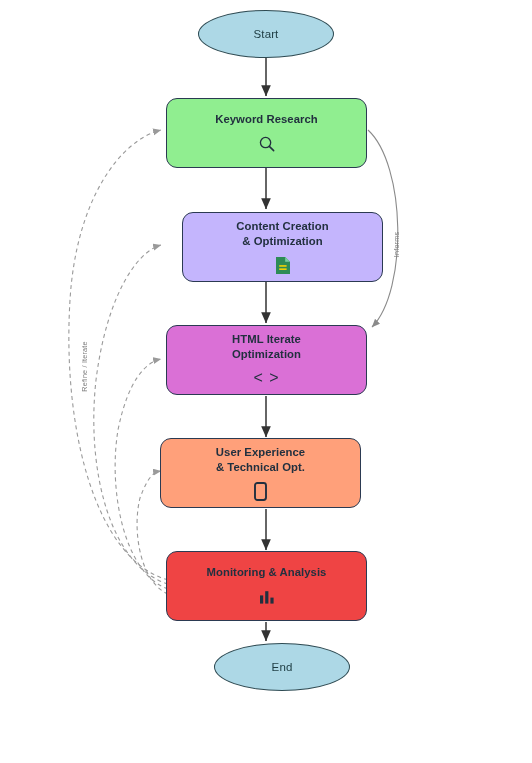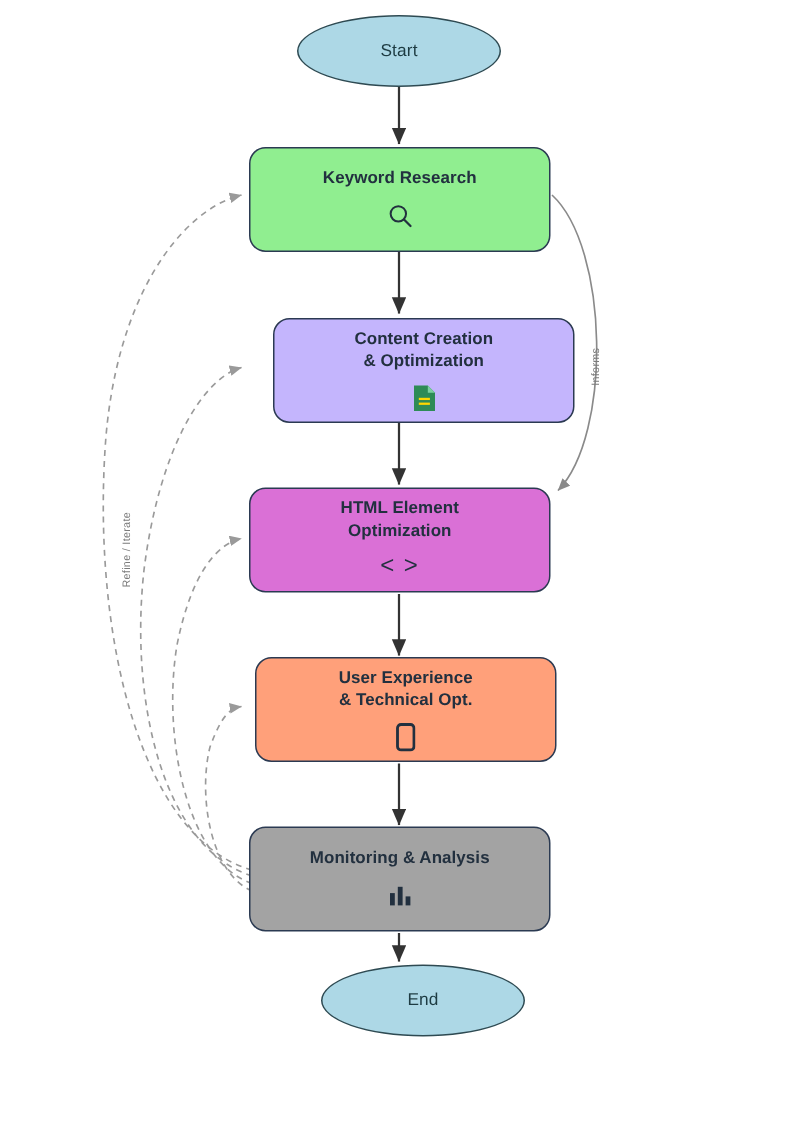--- a/index.html
+++ b/index.html
@@ -140,36 +140,36 @@
     <svg width="16" height="19" viewBox="0 0 16 19" xmlns="http://www.w3.org/2000/svg">
       <path d="M1,1 L10.2,1 L15,5.8 L15,18 L1,18 Z" fill="#2E8B57"></path>
       <path d="M10.2,1 L10.2,5.8 L15,5.8 Z" fill="#7bcfa0"></path>
       <rect x="4.2" y="9.2" width="7.4" height="1.5" fill="#FFD700"></rect>
       <rect x="4.2" y="12.4" width="7.4" height="1.5" fill="#FFD700"></rect>
     </svg>
   </span>
 </div>
 
 <div class="node process" style="left: 166px; top: 325px; width: 201px; height: 70px; background:#DA70D6;">
-  <span class="proc-label">HTML Element
+  <span class="proc-label">HTML Iterate
 Optimization</span>
   <span class="proc-icon code-glyph">&lt; &gt;</span>
 </div>
 
-<div class="node process" style="left: 170px; top: 438px; width: 201px; height: 70px; background:#FFA07A;">
+<div class="node process" style="left: 160px; top: 438px; width: 201px; height: 70px; background:#FFA07A;">
   <span class="proc-label">User Experience
 &amp; Technical Opt.</span>
   <span class="proc-icon">
     <svg width="13" height="19" viewBox="0 0 13 19" xmlns="http://www.w3.org/2000/svg">
       <rect x="1" y="1" width="11" height="17" rx="2.4" ry="2.4" fill="none" stroke="#22303f" stroke-width="1.9"></rect>
     </svg>
   </span>
 </div>
 
-<div class="node process" style="left: 166px; top: 551px; width: 201px; height: 70px; background:#a3a3a3;">
+<div class="node process" style="left: 166px; top: 551px; width: 201px; height: 70px; background:#ef4444;">
   <span class="proc-label">Monitoring &amp; Analysis</span>
   <span class="proc-icon">
     <svg width="18" height="16" viewBox="0 0 18 16" xmlns="http://www.w3.org/2000/svg">
       <rect x="2" y="6.4" width="3.2" height="8.2" fill="#22303f"></rect>
       <rect x="7.2" y="2.2" width="3.2" height="12.4" fill="#22303f"></rect>
       <rect x="12.4" y="8.6" width="3.2" height="6" fill="#22303f"></rect>
     </svg>
   </span>
 </div>
 

